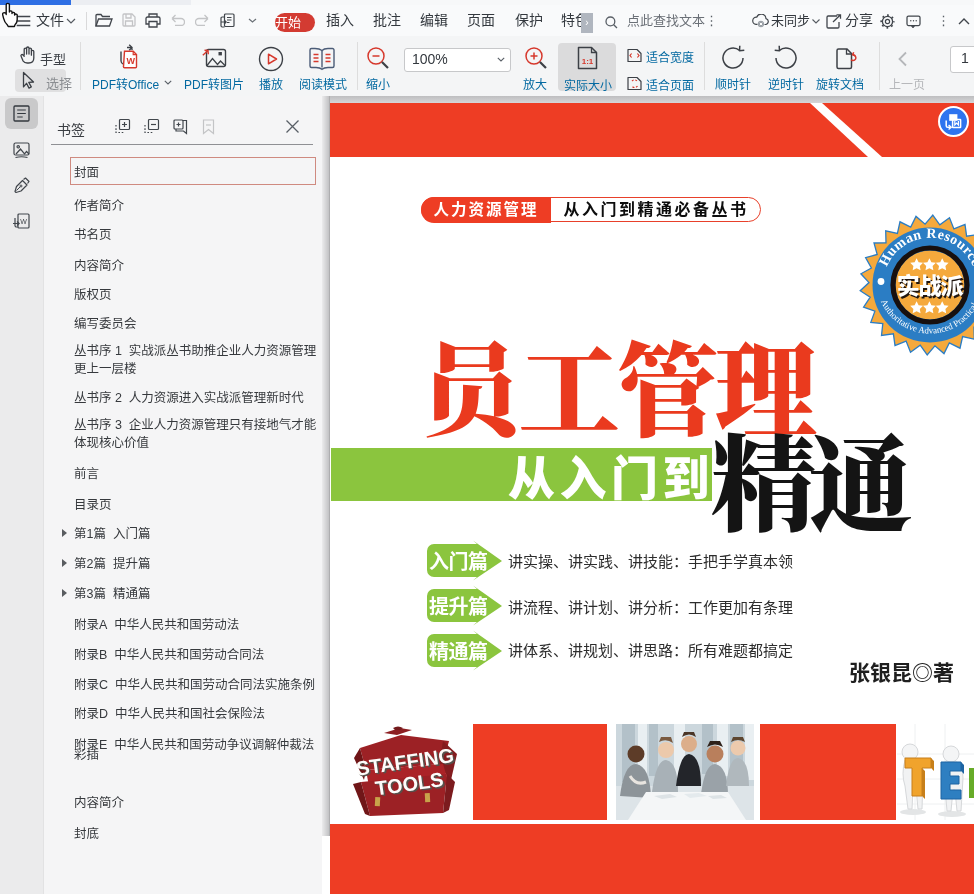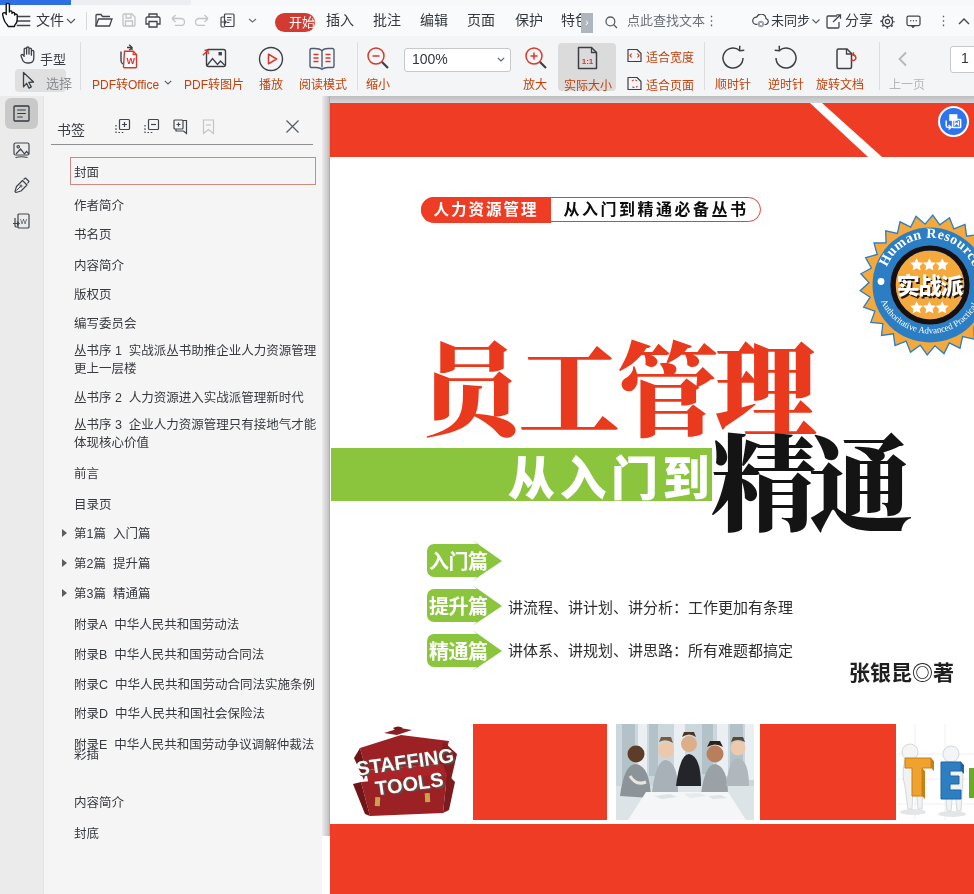--- a/index.html
+++ b/index.html
@@ -5,21 +5,21 @@
 #app{position:relative;width:974px;height:894px;overflow:hidden;background:#fff;font-family:"Liberation Sans","Noto Sans CJK SC",sans-serif}
 .abs{position:absolute}
 
 #topstrip{left:0;top:0;width:974px;height:5px;background:#f7f8f9}
 #tabblue{left:0;top:0;width:71px;height:5px;background:#2f6fe4}
 #tabwhite{left:71px;top:0;width:120px;height:5px;background:#eceef2;border-bottom:1px solid #d9dce1}
 #menubar{left:0;top:5px;width:974px;height:31px;background:#f9fafb;font-size:14px;color:#33383e}
 #toolbar{left:0;top:36px;width:974px;height:60px;background:#f4f5f6;border-bottom:7px solid #ef4444}
 .mi{position:absolute}
 div.mi{top:0;height:31px;line-height:31px;white-space:nowrap}
-.tlabel{position:absolute;font-size:12px;color:#c2410c;white-space:nowrap}
+.tlabel{position:absolute;font-size:12px;color:#0369a1;white-space:nowrap}
 .tsep{position:absolute;width:1px;background:#dddddd;top:6px;height:48px}
 
 #iconcol{left:0;top:96px;width:43px;height:798px;background:#ebebec;border-right:1px solid #e2e2e3}
 #panel{left:44px;top:96px;width:278px;height:798px;background:#f5f5f6;overflow:hidden}
 .bk{position:absolute;font-size:12.5px;color:#36393d;white-space:nowrap}
 .tri{left:18px;width:0;height:0;border-left:5px solid #595c60;border-top:4px solid transparent;border-bottom:4px solid transparent}
 
 #docarea{left:322px;top:96px;width:652px;height:740px;background:linear-gradient(90deg,#ececed 0px,#c2c2c4 7px,#9a9a9c 8px)}
 #page{position:absolute;left:8px;top:0;width:644px;height:798px;background:#fff}
 .pg{position:absolute}
@@ -72,21 +72,21 @@
           <rect x="4.5" y="1" width="9.5" height="12.5" rx="1"></rect>
           <path d="M7 4.5h4.5M7 7h4.5M7 9.5h2.5" stroke-width="1.1"></path>
           <path d="M4.5 4H2.2A1.2 1.2 0 0 0 1 5.2v7.6A1.2 1.2 0 0 0 2.2 14H4.5"></path>
           <path d="M1 9h5M4.2 7l2 2-2 2" stroke-width="1.1"></path>
         </g>
       </svg>
     <svg class="mi" style="left:248px;top:13px" width="9" height="6" viewBox="0 0 9 6">
         <path d="M1 1l3.5 3L8 1" stroke="#6a7076" stroke-width="1.2" fill="none"></path>
         <path d="M1 4.2h7" stroke="#6a7076" stroke-width="0" fill="none"></path>
       </svg>
-    <div class="mi" style="left:275px;top:8px;height:19px;width:40px;background:#d33b32;border-radius:10px;color:#fff;font-size:13px;line-height:19px;text-align:right">开始</div>
+    <div class="mi" style="left:275px;top:8px;height:19px;width:40px;background:#d33b32;border-radius:10px;color:#fff;font-size:13px;line-height:19px;text-align:left">开始</div>
     <div class="mi" style="left:326px">插入</div>
     <div class="mi" style="left:373px">批注</div>
     <div class="mi" style="left:420px">编辑</div>
     <div class="mi" style="left:467px">页面</div>
     <div class="mi" style="left:515px">保护</div>
     <div class="mi" style="left:561px">特色</div>
     <div class="mi" style="left:581px;top:8px;height:20px;width:12px;background:#b0b6bf;color:#fff;font-size:10px;line-height:20px;text-align:center">›</div>
     <svg class="mi" style="left:605px;top:11px" width="13" height="13" viewBox="0 0 13 13">
         <circle cx="5.4" cy="5.4" r="4.4" stroke="#595f66" stroke-width="1.3" fill="none"></circle>
         <path d="M8.7 8.7L12 12" stroke="#595f66" stroke-width="1.3"></path>
@@ -378,20 +378,21 @@
           <text x="5" y="28.5" font-size="20" font-weight="bold" fill="#fff" letter-spacing="-0.5">入门篇</text>
         </svg>
       <svg class="pg arrowsvg" style="left:94px;top:489px" width="80" height="42" viewBox="0 0 80 42">
           <path d="M10 4 h43 l-4 -3.5 L78 21 L49 40.5 l4 -3.5 h-43 a7 7 0 0 1 -7 -7 v-19 a7 7 0 0 1 7 -7 z" fill="#8bc53e"></path>
           <text x="5" y="28.5" font-size="20" font-weight="bold" fill="#fff" letter-spacing="-0.5">提升篇</text>
         </svg>
       <svg class="pg arrowsvg" style="left:94px;top:534px" width="80" height="42" viewBox="0 0 80 42">
           <path d="M10 4 h43 l-4 -3.5 L78 21 L49 40.5 l4 -3.5 h-43 a7 7 0 0 1 -7 -7 v-19 a7 7 0 0 1 7 -7 z" fill="#8bc53e"></path>
           <text x="5" y="28.5" font-size="20" font-weight="bold" fill="#fff" letter-spacing="-0.5">精通篇</text>
         </svg>
+      <div class="pg sans-cjk" style="left:178px;top:453.5px;font-size:15px;color:#2d2d2d;white-space:nowrap">讲实操、讲实践、讲技能：手把手学真本领</div>
       <div class="pg sans-cjk" style="left:178px;top:499.5px;font-size:15px;color:#2d2d2d;white-space:nowrap">讲流程、讲计划、讲分析：工作更加有条理</div>
       <div class="pg sans-cjk" style="left:178px;top:543px;font-size:15px;color:#2d2d2d;white-space:nowrap">讲体系、讲规划、讲思路：所有难题都搞定</div>
 
       <div class="pg sans-cjk" style="left:519px;top:560px;font-size:21px;font-weight:700;color:#1f1f1f;white-space:nowrap">张银昆◎著</div>
 
       <svg class="pg" style="left:16px;top:628px" width="117" height="96" viewBox="0 0 117 96" id="toolbox">
         <path d="M38 9 l16 -5 12 2 -15 5 z" fill="#8d1f22"></path>
         <path d="M47 4 q5 -3 10 0 l-3 2 -5 0 z" fill="#731a1c"></path>
         <path d="M14 24 L55 11 L103 17 L97 40 L20 46 Z" fill="#9c2125"></path>
         <path d="M14 24 L20 46 L18 56 L8 34 Z" fill="#6f1517"></path>

